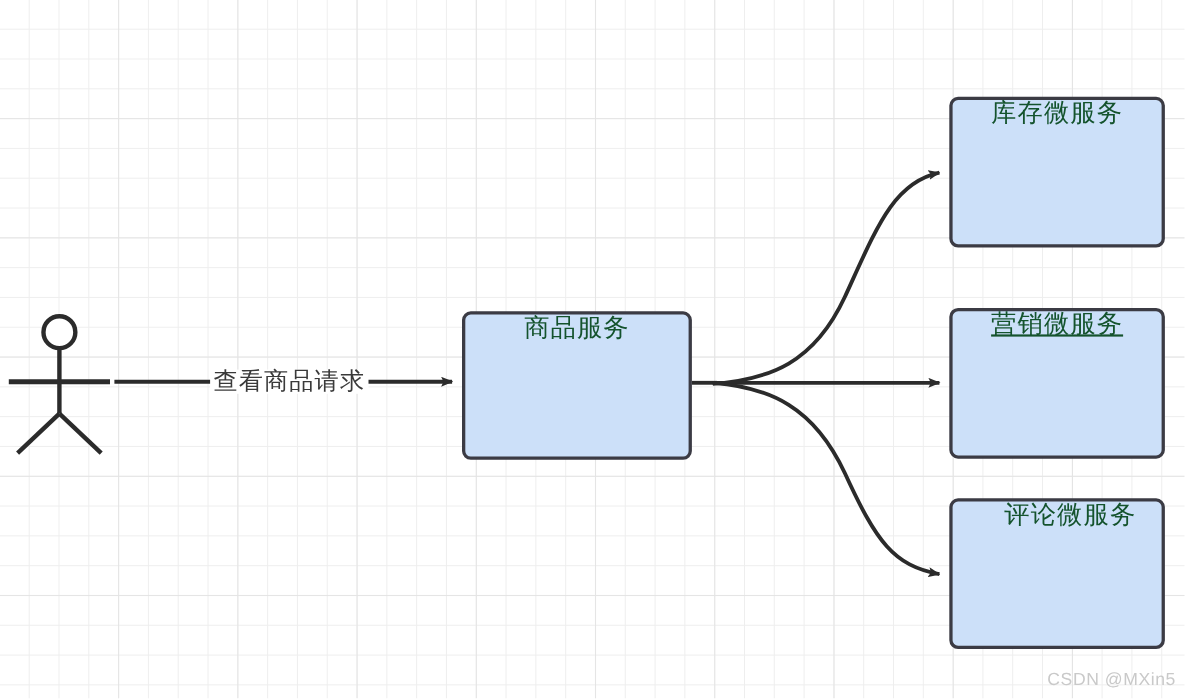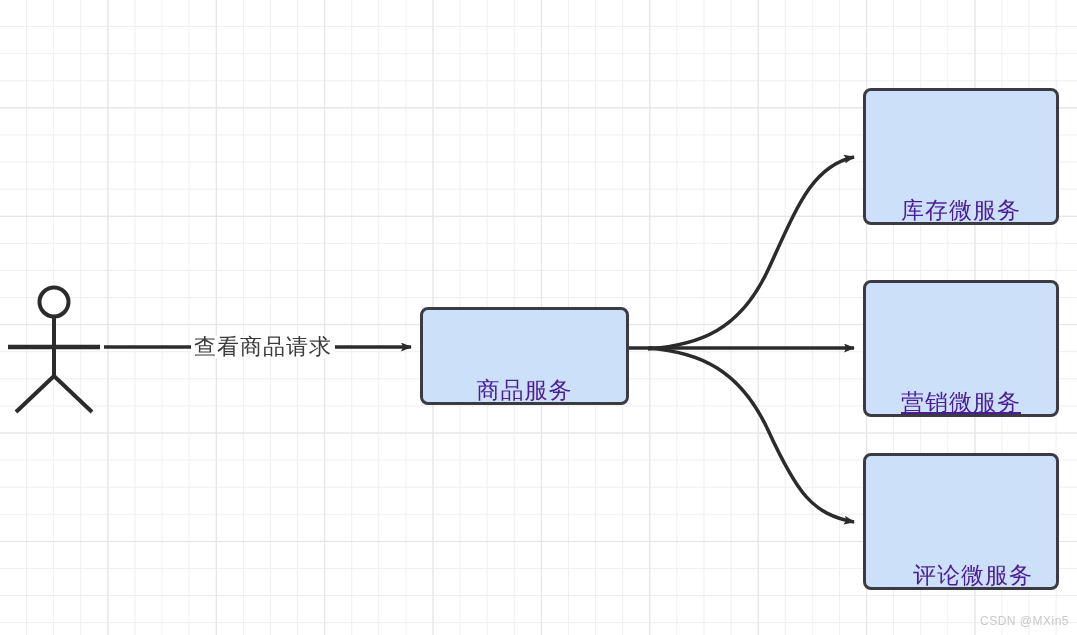--- a/index.html
+++ b/index.html
@@ -39,29 +39,29 @@
     width: 1077px;
     height: 635px;
   }
   .node-box {
     position: absolute;
     box-sizing: border-box;
     background: #cce0f9;
     border: 3px solid #3b3b44;
     border-radius: 8px;
     display: flex;
-    align-items: flex-end;
+    align-items: flex-start;
     justify-content: center;
-    color: #4c1d95;
+    color: #14532d;
     font-size: 23px;
     letter-spacing: 1px;
     line-height: 1;
     user-select: none;
   }
-  #node-product   { left: 420px; top: 283px; width: 209px; height: 98px; margin-top: 24px; }
+  #node-product   { left: 420px; top: 283px; width: 209px; height: 135px; }
   #node-inventory { left: 863px; top: 88px;  width: 196px; height: 137px; }
   #node-marketing { left: 863px; top: 280px; width: 196px; height: 137px; text-decoration: underline; }
   #node-comment   { left: 863px; top: 453px; width: 196px; height: 137px; padding-left: 24px; }
 
   .edge-label {
     position: absolute;
     color: #3a3a3a;
     font-size: 22px;
     letter-spacing: 1px;
     line-height: 1;
@@ -73,21 +73,21 @@
   #label-view-request {
     left: 155px;
     top: 336px;
     margin-left: 36px;
   }
   #watermark {
     position: absolute;
     right: 8px;
     bottom: 7px;
     color: #c9c9c9;
-    font-size: 12px;
+    font-size: 16px;
     letter-spacing: 0.5px;
     user-select: none;
     margin-left: 20px;
   }
 </style>
 </head>
 <body>
 
 <div id="canvas">
 

